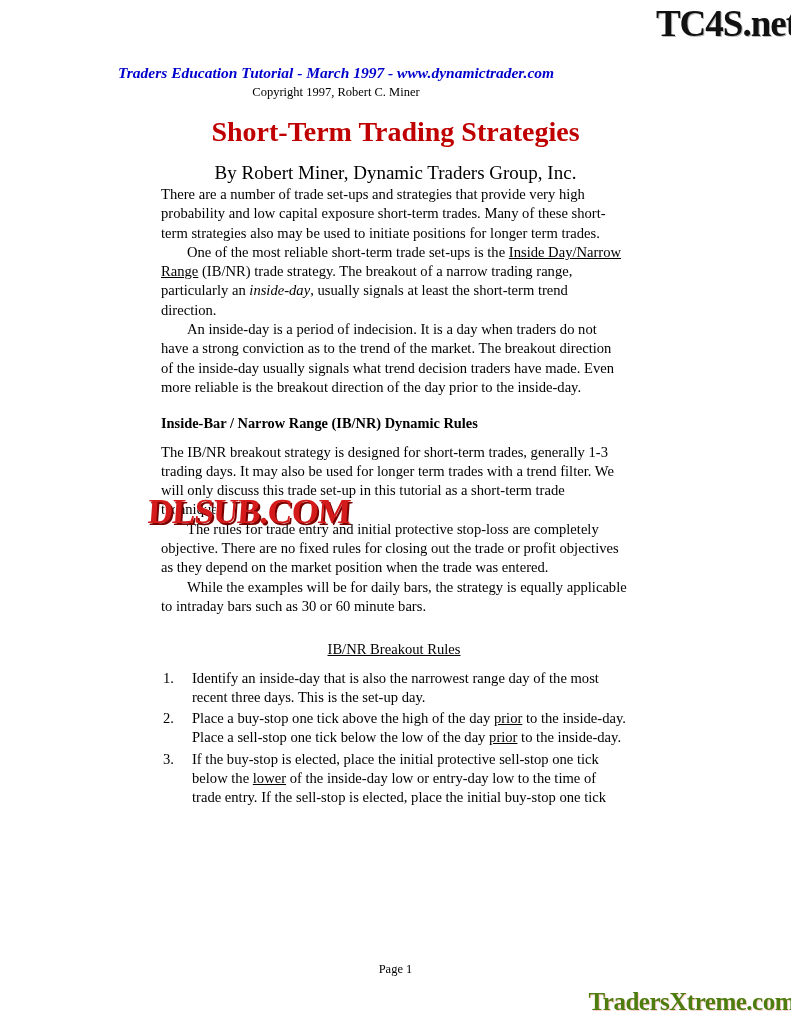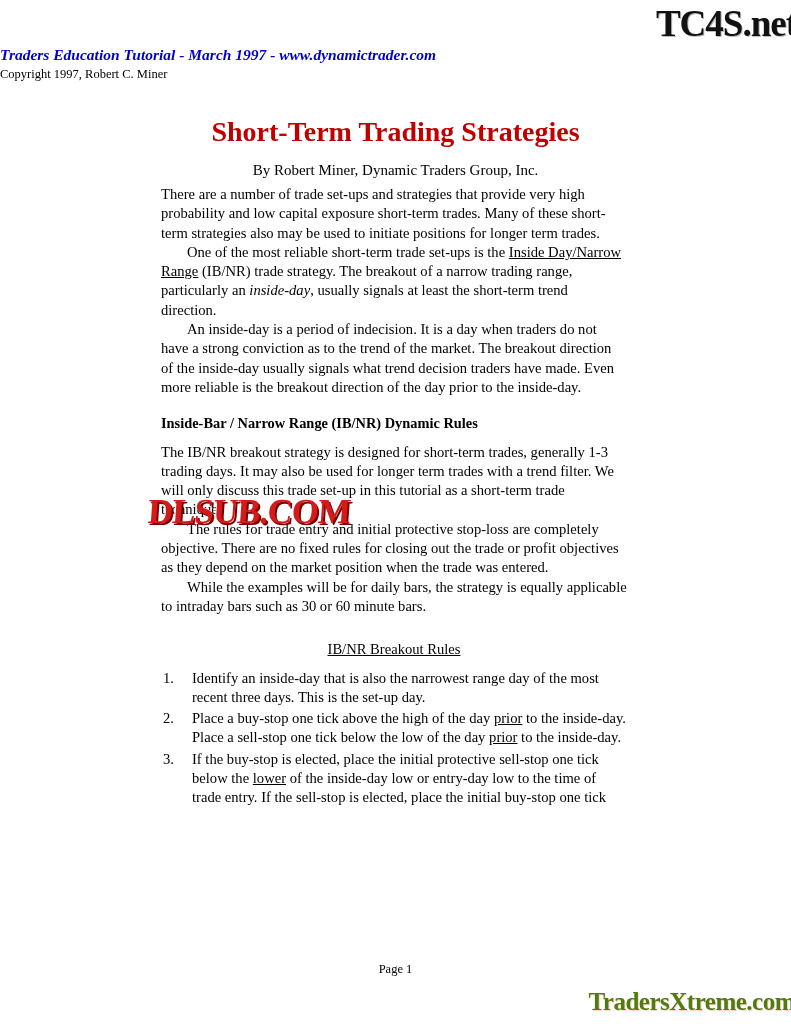--- a/index.html
+++ b/index.html
@@ -58,23 +58,23 @@
     letter-spacing: -1px;
     transform: skewX(-4deg);
     text-shadow: 2px 2px 0 #7a0000, -1px -1px 0 #ffffff;
     z-index: 5;
   }
 
   
   .doc-header {
     position: absolute;
     left: 0;
-    top: 46px;
+    top: 64px;
     width: 672px;
-    text-align: left;
+    text-align: center;
   }
   .doc-header .hdr-line1 {
     font-weight: bold;
     font-style: italic;
     font-size: 15.5px;
     color: #0000cd;
   }
   .doc-header .hdr-line2 {
     font-size: 12.5px;
     color: #000000;
@@ -89,21 +89,21 @@
     top: 116px;
     width: 791px;
     text-align: center;
   }
   .title-block .doc-title {
     font-weight: bold;
     font-size: 28px;
     color: #c00000;
   }
   .title-block .doc-byline {
-    font-size: 15px;
+    font-size: 19px;
     margin-top: 14px;
     color: #000000;
   }
 
   
   .body-col {
     position: absolute;
     left: 161px;
     top: 185px;
     width: 466px;

